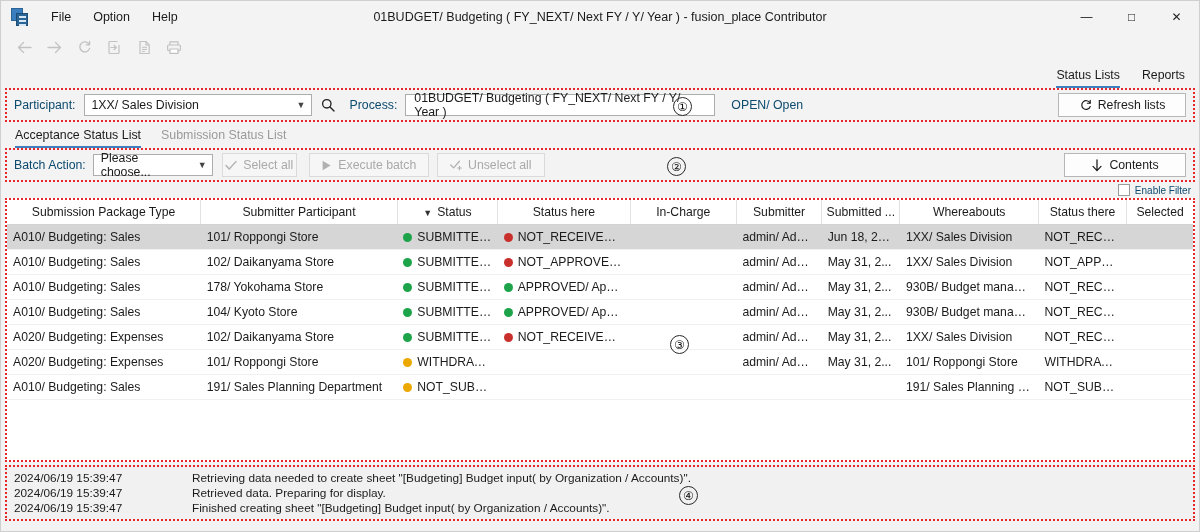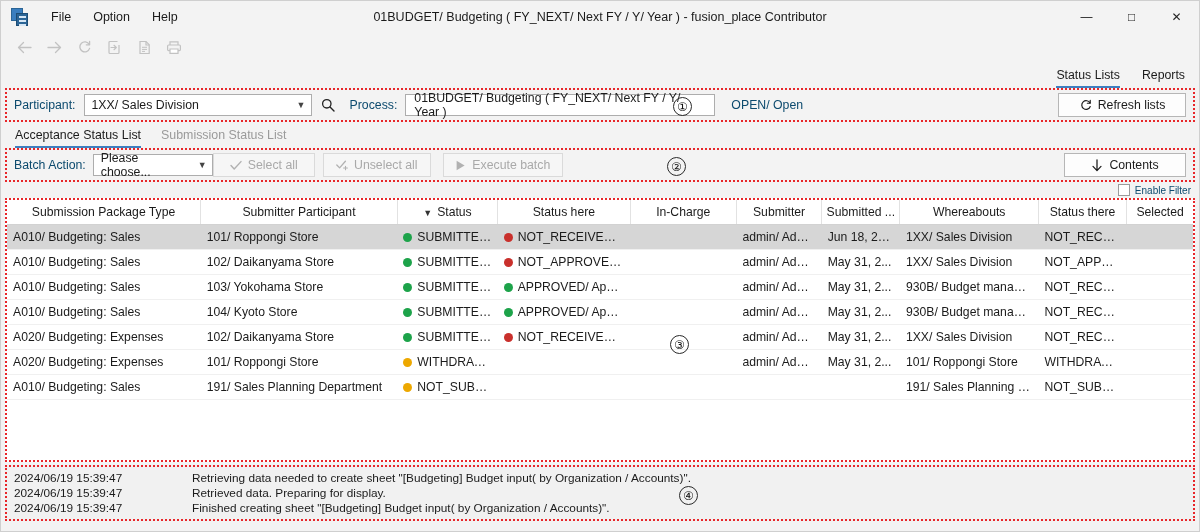--- a/index.html
+++ b/index.html
@@ -307,44 +307,44 @@
     <div class="tab active">Acceptance Status List</div>
     <div class="tab inactive">Submission Status List</div>
   </div>
 
   <div class="section2 annot">
     <span class="lbl">Batch Action:</span>
     <div class="combo" style="width:120px; margin-left:7px;">
       <span>Please choose...</span>
       <span class="chev">▼</span>
     </div>
-    <div class="btn disabled" style="width:102px; margin-left:0;">
+    <div class="btn disabled" style="width:75px; margin-left:9px;">
       <span>
         <svg width="12" height="11" viewBox="0 0 12 11">
             <path d="M1 5.6 L4.2 9 L11 1.6" stroke="#b1b1b1" stroke-width="1.4" fill="none" stroke-linecap="round" stroke-linejoin="round"></path>
           </svg>
       </span>
       <span>Select all</span>
+    </div>
+    <div class="btn disabled" style="width:120px; margin-left:12px;">
+      <span>
+        <svg width="11" height="11" viewBox="0 0 11 11">
+            <path d="M1.6 0.8 L9.6 5.5 L1.6 10.2 Z" fill="#b1b1b1"></path>
+          </svg>
+      </span>
+      <span>Execute batch</span>
     </div>
     <div class="btn disabled" style="width:108px; margin-left:8px;">
       <span>
         <svg width="12" height="11" viewBox="0 0 12 11">
             <path d="M0.8 5 L3.6 7.9 L9.4 1.2" stroke="#b1b1b1" stroke-width="1.3" fill="none" stroke-linecap="round" stroke-linejoin="round"></path>
             <path d="M7.6 8 H11.4 M9.5 6.2 V9.8" stroke="#b1b1b1" stroke-width="1.1" stroke-linecap="round"></path>
           </svg>
       </span>
       <span>Unselect all</span>
-    </div>
-    <div class="btn disabled" style="width:120px; margin-left:12px;">
-      <span>
-        <svg width="11" height="11" viewBox="0 0 11 11">
-            <path d="M1.6 0.8 L9.6 5.5 L1.6 10.2 Z" fill="#b1b1b1"></path>
-          </svg>
-      </span>
-      <span>Execute batch</span>
     </div>
     <div style="flex:1"></div>
     <div class="btn" style="width:122px;">
       <span>
         <svg width="12" height="13" viewBox="0 0 12 13">
             <path d="M6 0.8 V11.2 M2 7.4 L6 11.6 L10 7.4" stroke="#1b1b1b" stroke-width="1.25" fill="none" stroke-linecap="round" stroke-linejoin="round"></path>
           </svg>
       </span>
       <span>Contents</span>
     </div>
@@ -404,21 +404,21 @@
             <td><span class="dot" style="background: rgb(201, 48, 44);"></span><span>NOT_APPROVED/ ...</span></td>
             <td><span></span></td>
             <td><span>admin/ Admin...</span></td>
             <td><span>May 31, 2...</span></td>
             <td><span>1XX/ Sales Division</span></td>
             <td><span>NOT_APPRO...</span></td>
             <td><span></span></td>
           </tr>
           <tr class="">
             <td><span>A010/ Budgeting: Sales</span></td>
-            <td><span>103/ Yokohama Store</span></td>
+            <td><span>178/ Yokohama Store</span></td>
             <td><span class="dot" style="background: rgb(29, 163, 74);"></span><span>SUBMITTED/ S...</span></td>
             <td><span class="dot" style="background: rgb(29, 163, 74);"></span><span>APPROVED/ Appr...</span></td>
             <td><span></span></td>
             <td><span>admin/ Admin...</span></td>
             <td><span>May 31, 2...</span></td>
             <td><span>930B/ Budget manage...</span></td>
             <td><span>NOT_RECEIVE...</span></td>
             <td><span></span></td>
           </tr>
           <tr class="">

